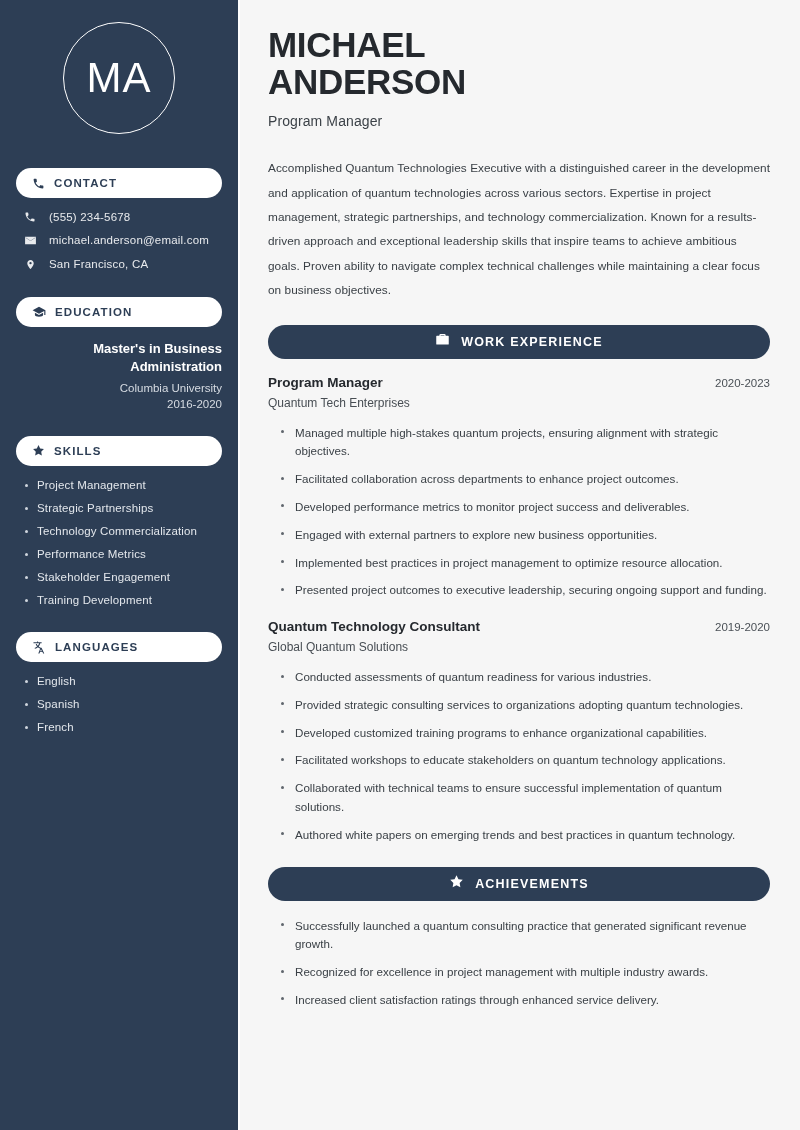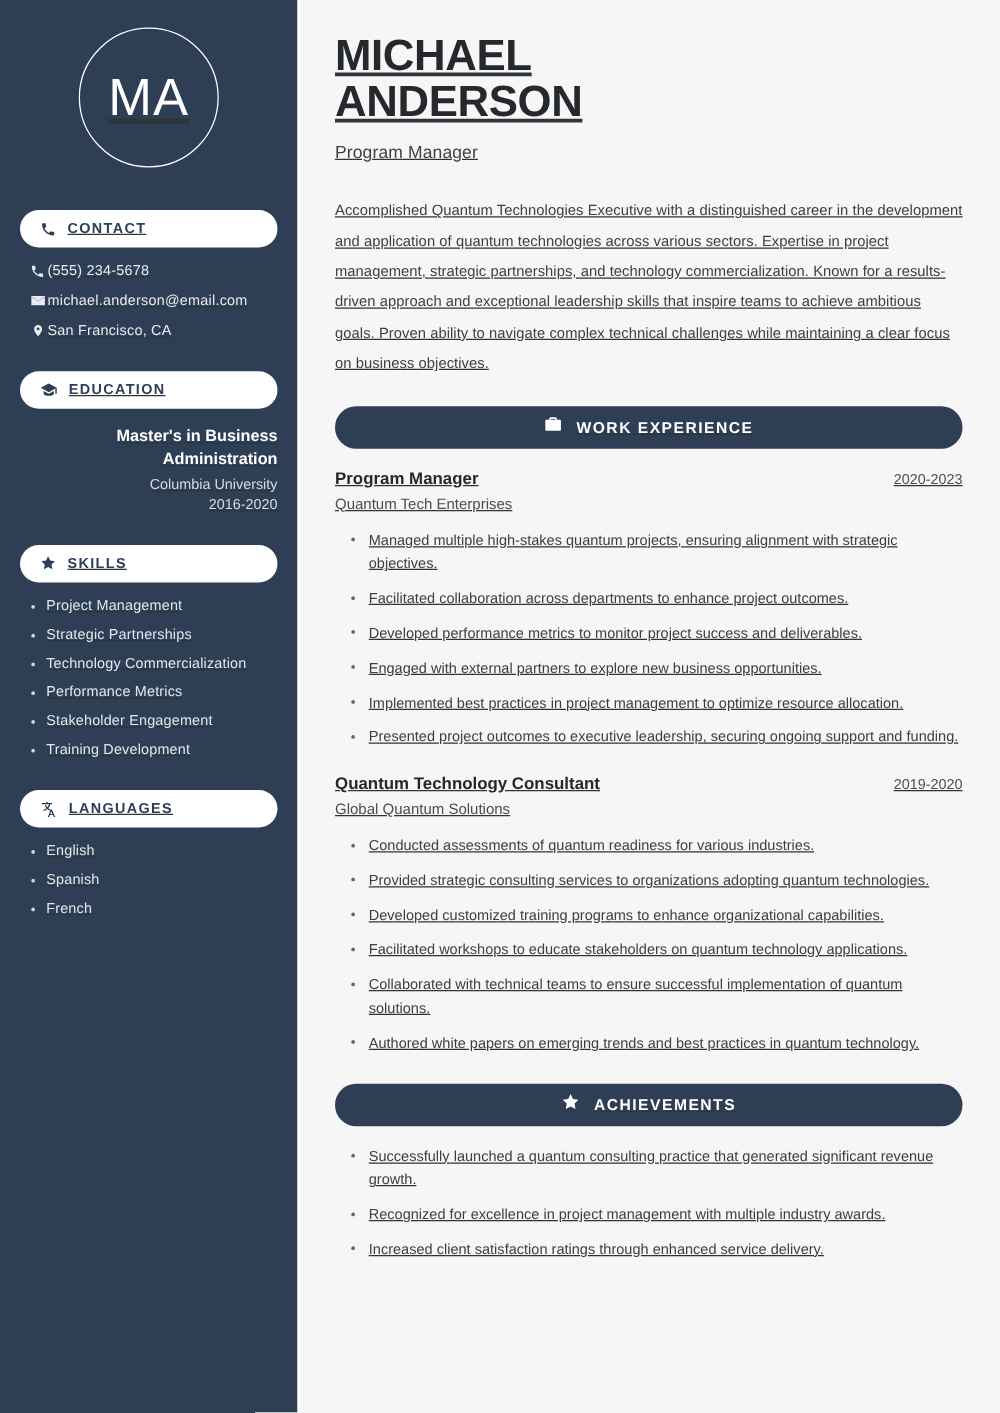--- a/index.html
+++ b/index.html
@@ -3,21 +3,21 @@
 <meta charset="utf-8">
 <style>
   * { margin:0; padding:0; box-sizing:border-box; }
   html, body { width:800px; height:1130px; }
   body {
     font-family:"Liberation Sans", sans-serif;
     background:#f5f5f5;
     color:#2f3439;
     -webkit-font-smoothing:antialiased;
   }
-  .page { position:relative; width:800px; height:1130px; display:flex; background:#f6f6f6; overflow:hidden;text-decoration:underline; }
+  .page { position:relative; width:800px; height:1130px; display:flex; background:#f6f6f6; overflow:hidden; }
 
   
   .sidebar {
     width:238px; flex:0 0 238px; height:1130px;
     background:#2d3e55; color:#ffffff;
     padding:0 16px; position:relative;
   }
   .sidebar::after{
     content:""; position:absolute; top:0; right:-2px; width:2px; height:100%;
     background:#ffffff;
@@ -37,21 +37,21 @@
     height:30px;
     display:flex; align-items:center; gap:9px;
     padding:0 16px;
     margin-top:26px; margin-bottom:13px;
   }
   .pill .pill-label { font-size:11.5px; font-weight:bold; letter-spacing:1.1px; }
   .pill .ic { display:flex; align-items:center; }
   .pill .ic svg { display:block; }
 
   .contact-list { display:flex; flex-direction:column; gap:11px; padding-left:6px; }
-  .contact-row { display:flex; align-items:center; }
+  .contact-row { display:flex; align-items:flex-start; gap:11px; }
   .contact-row .ic { width:16px; display:flex; justify-content:center; align-items:center; }
   .contact-row .txt { font-size:11.5px; color:#e8eaed; letter-spacing:.2px; }
 
   .edu-block { padding-left:2px;text-align:right; }
   .edu-degree { font-size:13px; font-weight:bold; line-height:1.42; color:#ffffff; }
   .edu-school { font-size:11.5px; color:#d6dbe2; margin-top:5px; }
   .edu-years  { font-size:11.5px; color:#d6dbe2; margin-top:4px; }
 
   ul.side-list { list-style:none; padding-left:8px; display:flex; flex-direction:column; gap:11px; }
   ul.side-list li { position:relative; padding-left:13px; font-size:11.5px; color:#e3e7ec; letter-spacing:.15px; }

